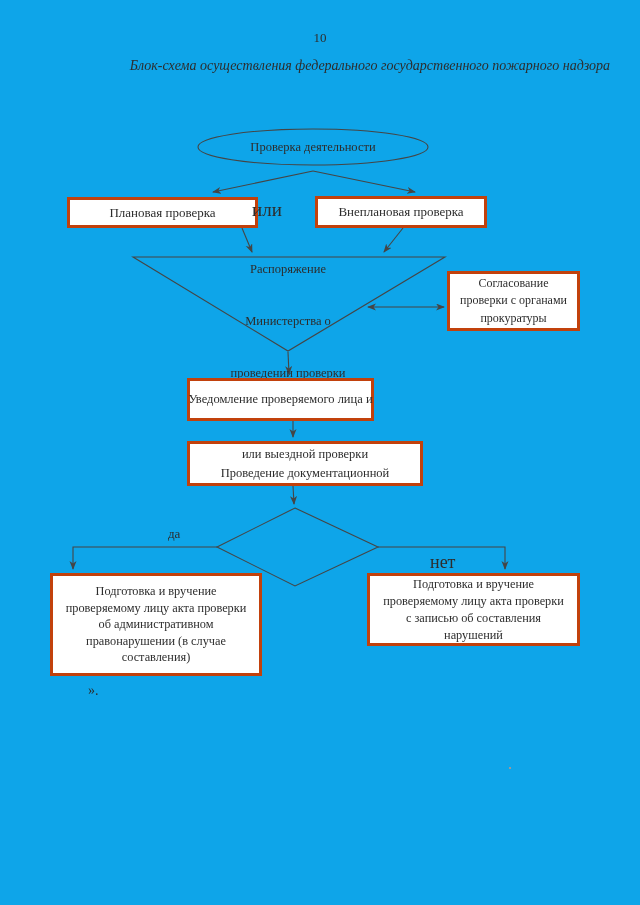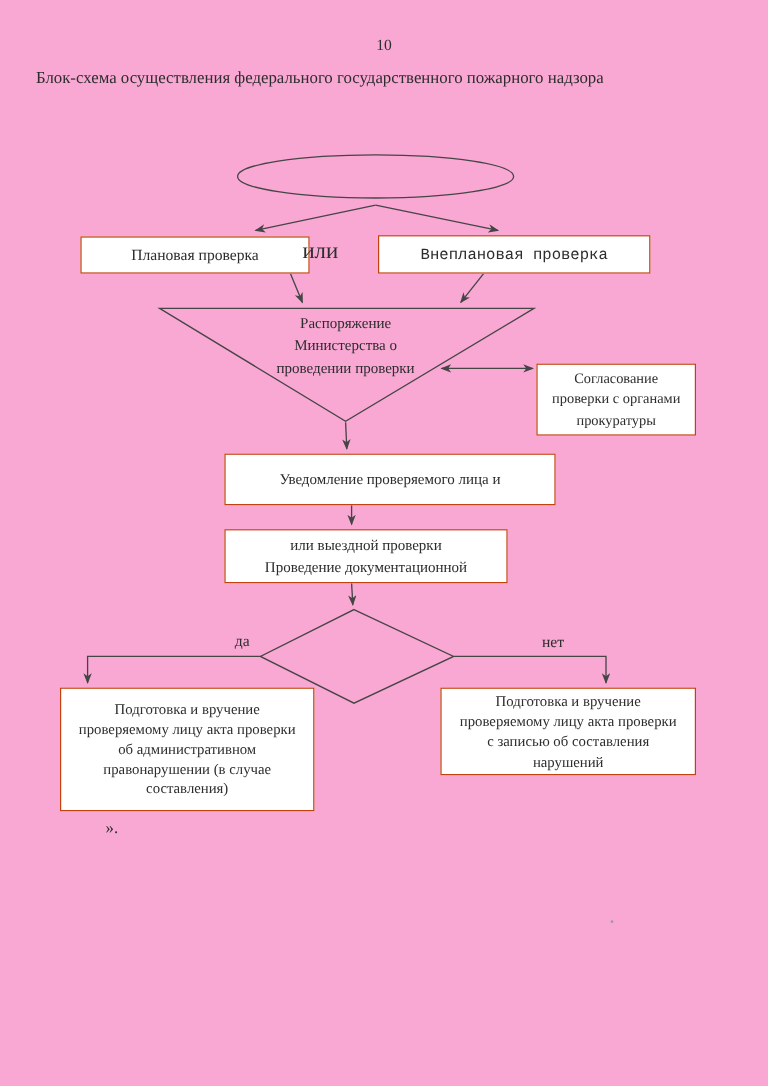--- a/index.html
+++ b/index.html
@@ -1,44 +1,44 @@
 <!DOCTYPE html>
 <html><head>
 <meta charset="utf-8">
 <style>
   html,body{margin:0;padding:0;background:#ffffff;}
   #page{
-    position:relative;width:640px;height:905px;background:#f9a8d4;overflow:hidden;
+    position:relative;width:640px;height:905px;background:#0ea5e9;overflow:hidden;
     font-family:"Liberation Serif","DejaVu Serif",serif;color:#2d2d2d;
   }
   .abs{position:absolute;}
   .box{
-    position:absolute;border:1px solid #c2410c;background:#ffffff;
+    position:absolute;border:3px solid #c2410c;background:#ffffff;
     display:flex;flex-direction:column;justify-content:center;align-items:center;
     text-align:right;box-sizing:border-box;
   }
   .ln{white-space:nowrap;}
   .txtblock{
     position:absolute;display:flex;flex-direction:column;justify-content:center;align-items:center;
     text-align:center;
   }
   #connectors{position:absolute;left:0;top:0;}
   #page-number{left:0;top:30px;width:640px;text-align:center;font-size:13px;}
-  #title{left:30px;top:56px;width:580px;text-align:left;font-size:14px;line-height:19px;}
+  #title{left:30px;top:56px;width:580px;text-align:right;font-size:14px;line-height:19px;font-style:italic;}
   #ellipse-label{left:198px;top:130px;width:230px;height:35px;font-size:12.5px;}
   #planned-box{left:67px;top:197px;width:191px;height:31px;font-size:13px;}
   #or-label{left:252px;top:199px;width:48px;font-size:19px;}
-  #unplanned-box{left:315px;top:196px;width:227px;height:32px;font-size:13px;font-family:Liberation Mono, monospace;}
-  #triangle-text{left:188px;top:260px;width:200px;font-size:12.5px;line-height:19px;}
-  #prosecutor-box{left:447px;top:271px;width:133px;height:60px;font-size:12px;line-height:17.5px;margin-top:32px;}
-  #notify-box{left:187px;top:378px;width:276px;height:43px;font-size:12.5px;line-height:19px;}
+  #unplanned-box{left:315px;top:196px;width:172px;height:32px;font-size:13px;}
+  #triangle-text{left:188px;top:260px;width:200px;font-size:12.5px;line-height:19px;gap:33px;}
+  #prosecutor-box{left:447px;top:271px;width:133px;height:60px;font-size:12px;line-height:17.5px;}
+  #notify-box{left:187px;top:378px;width:187px;height:43px;font-size:12.5px;line-height:19px;}
   #conduct-box{left:187px;top:441px;width:236px;height:45px;font-size:12.5px;line-height:19px;}
   #diamond-text{left:237px;top:528px;width:120px;font-size:12.5px;line-height:19px;}
-  #yes-label{left:168px;top:526px;width:40px;text-align:right;font-size:13px;}
-  #no-label{left:430px;top:527px;width:40px;text-align:right;font-size:13px;}
+  #yes-label{left:168px;top:526px;width:40px;text-align:left;font-size:13px;}
+  #no-label{left:430px;top:552px;width:40px;text-align:left;font-size:18px;}
   #violations-box{left:50px;top:573px;width:212px;height:103px;font-size:12.3px;line-height:16.5px;}
   #novio-box{left:367px;top:573px;width:213px;height:73px;font-size:12.3px;line-height:17px;}
   #closing-mark{left:88px;top:683px;font-size:14px;}
   #speck{left:509px;top:767px;width:2px;height:2px;background:#9a9a9a;}
 </style>
 </head>
 <body>
 
 <div id="page">
 
@@ -64,20 +64,23 @@
       <path d="M378,547 L505,547 L505,569" marker-end="url(#ah)"></path>
     </g>
   </svg>
 
   <div id="page-number" class="abs">10</div>
 
   <div id="title" class="abs">
     <div class="ln">Блок-схема осуществления федерального государственного пожарного надзора</div>
   </div>
 
+  <div id="ellipse-label" class="txtblock">
+    <div class="ln">Проверка деятельности</div>
+  </div>
 
   <div id="planned-box" class="box">
     <div class="ln">Плановая проверка</div>
   </div>
 
   <div id="or-label" class="abs">или</div>
 
   <div id="unplanned-box" class="box">
     <div class="ln">Внеплановая проверка</div>
   </div>

